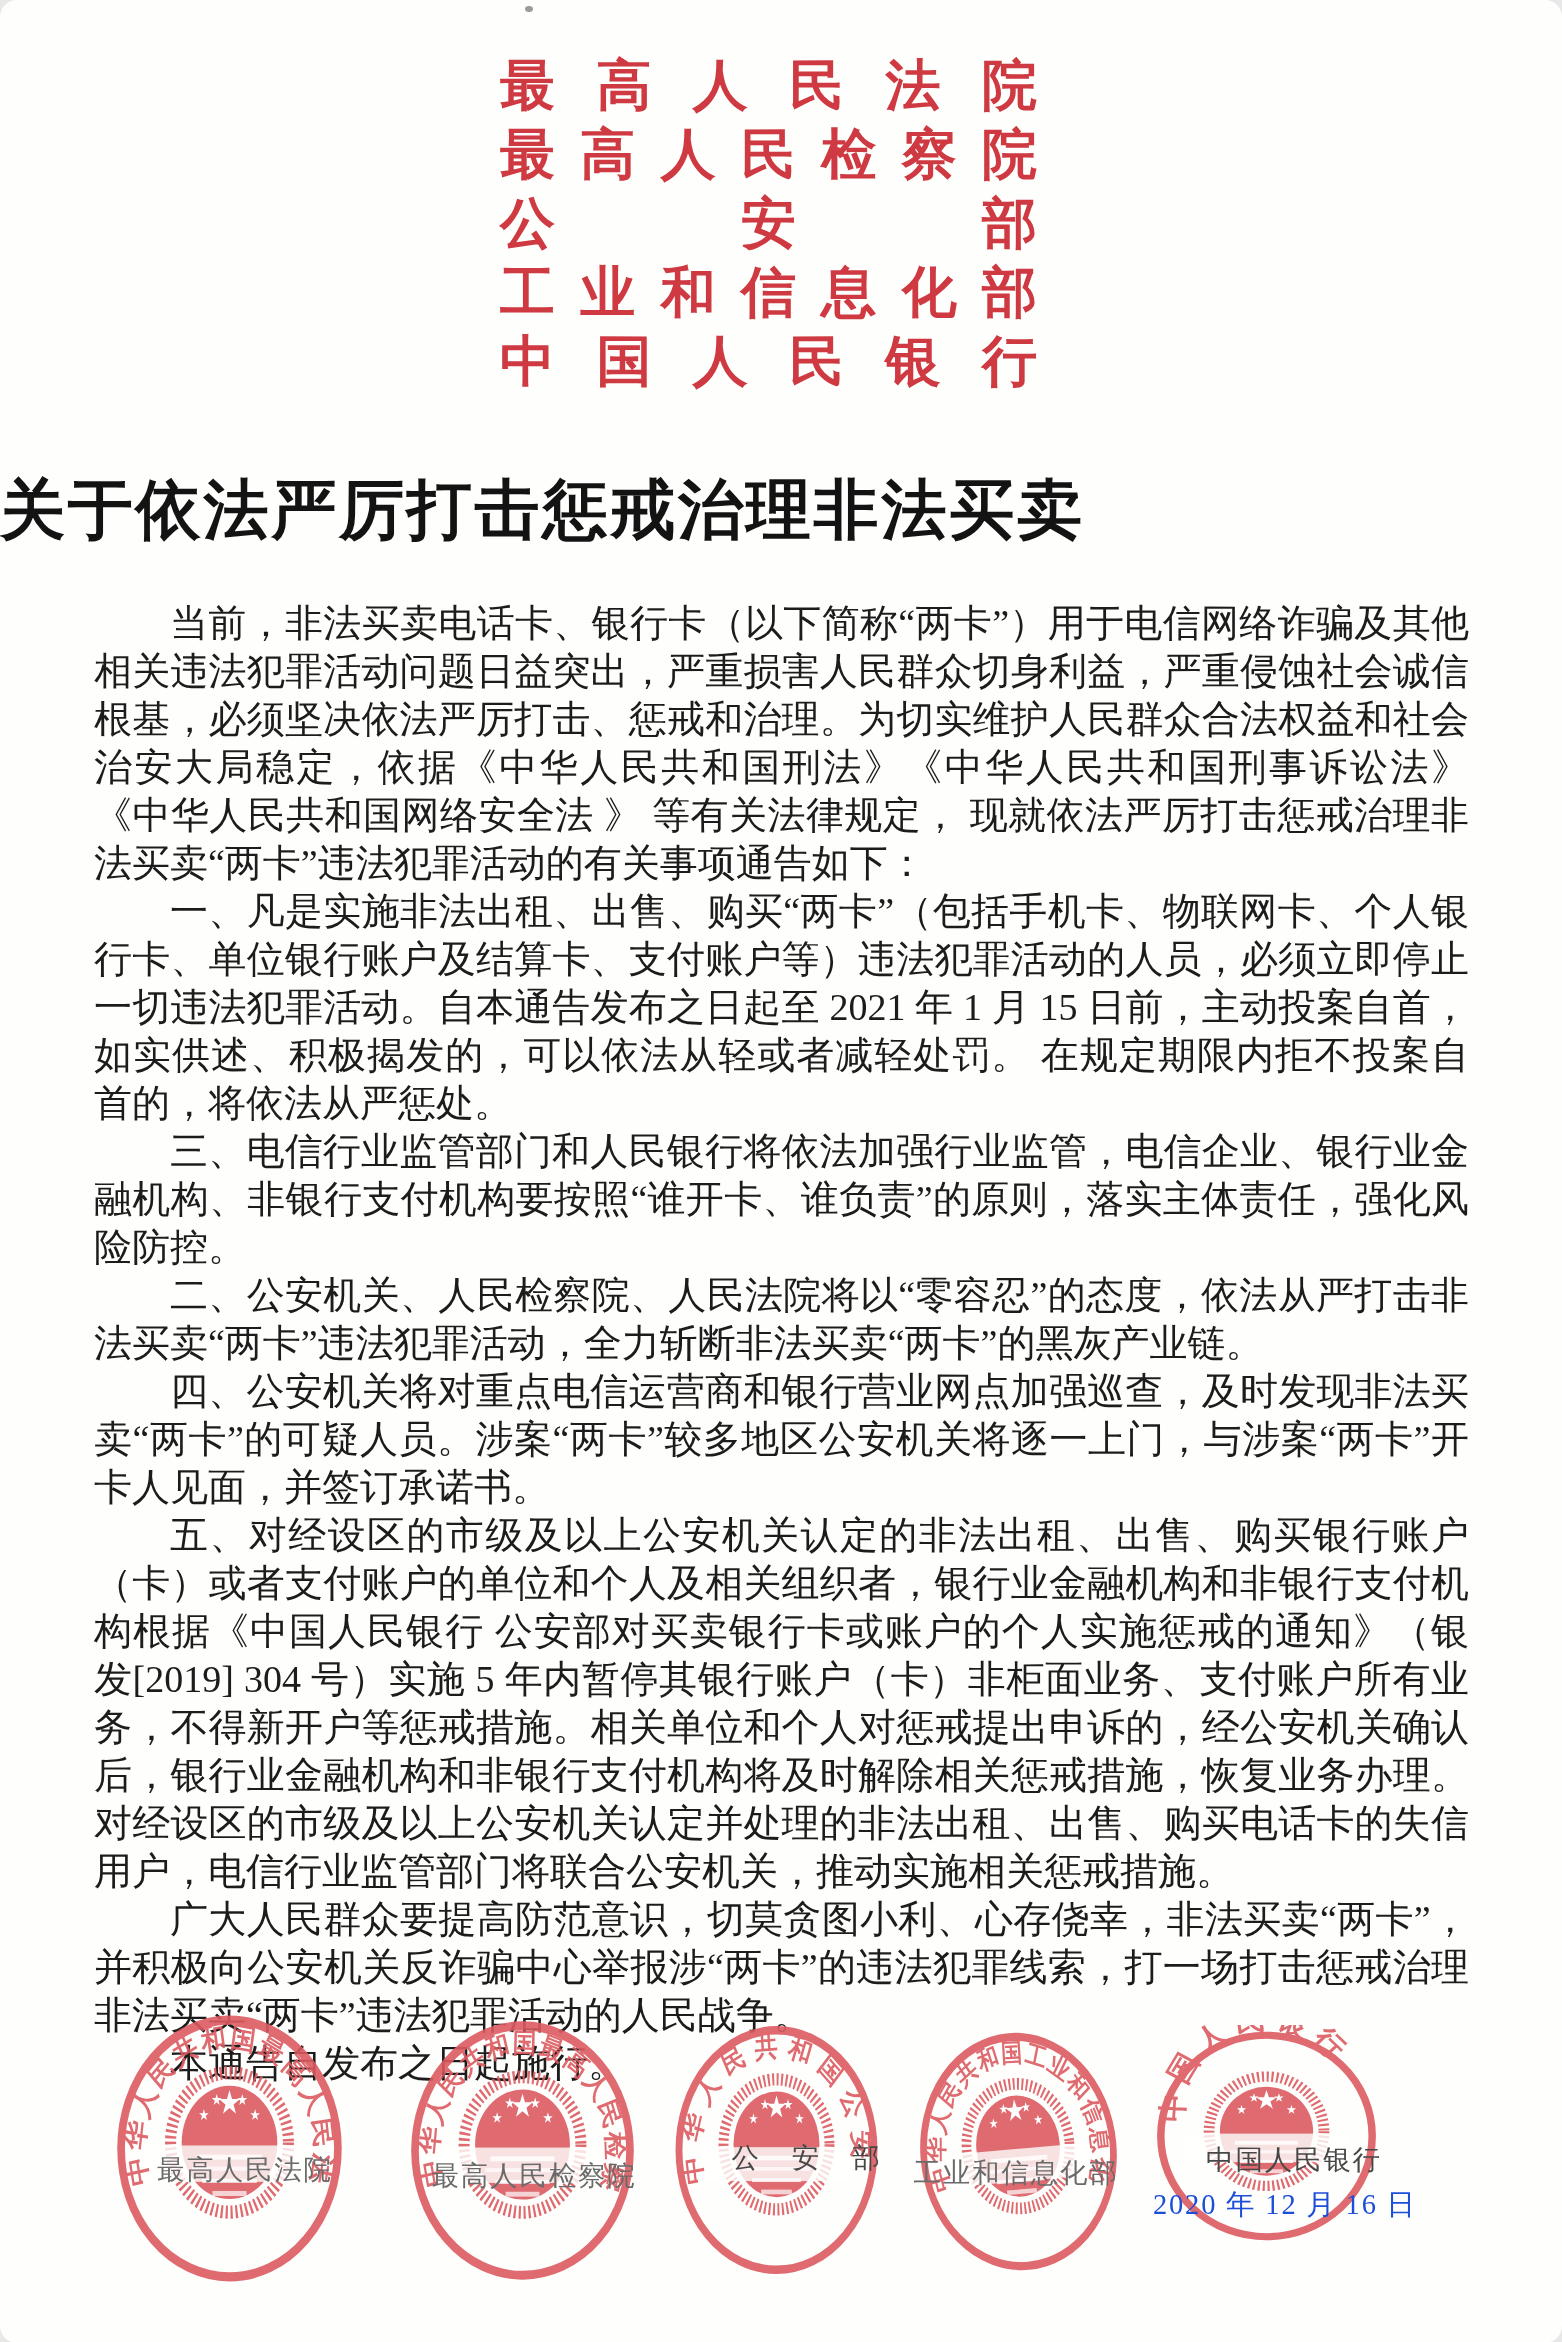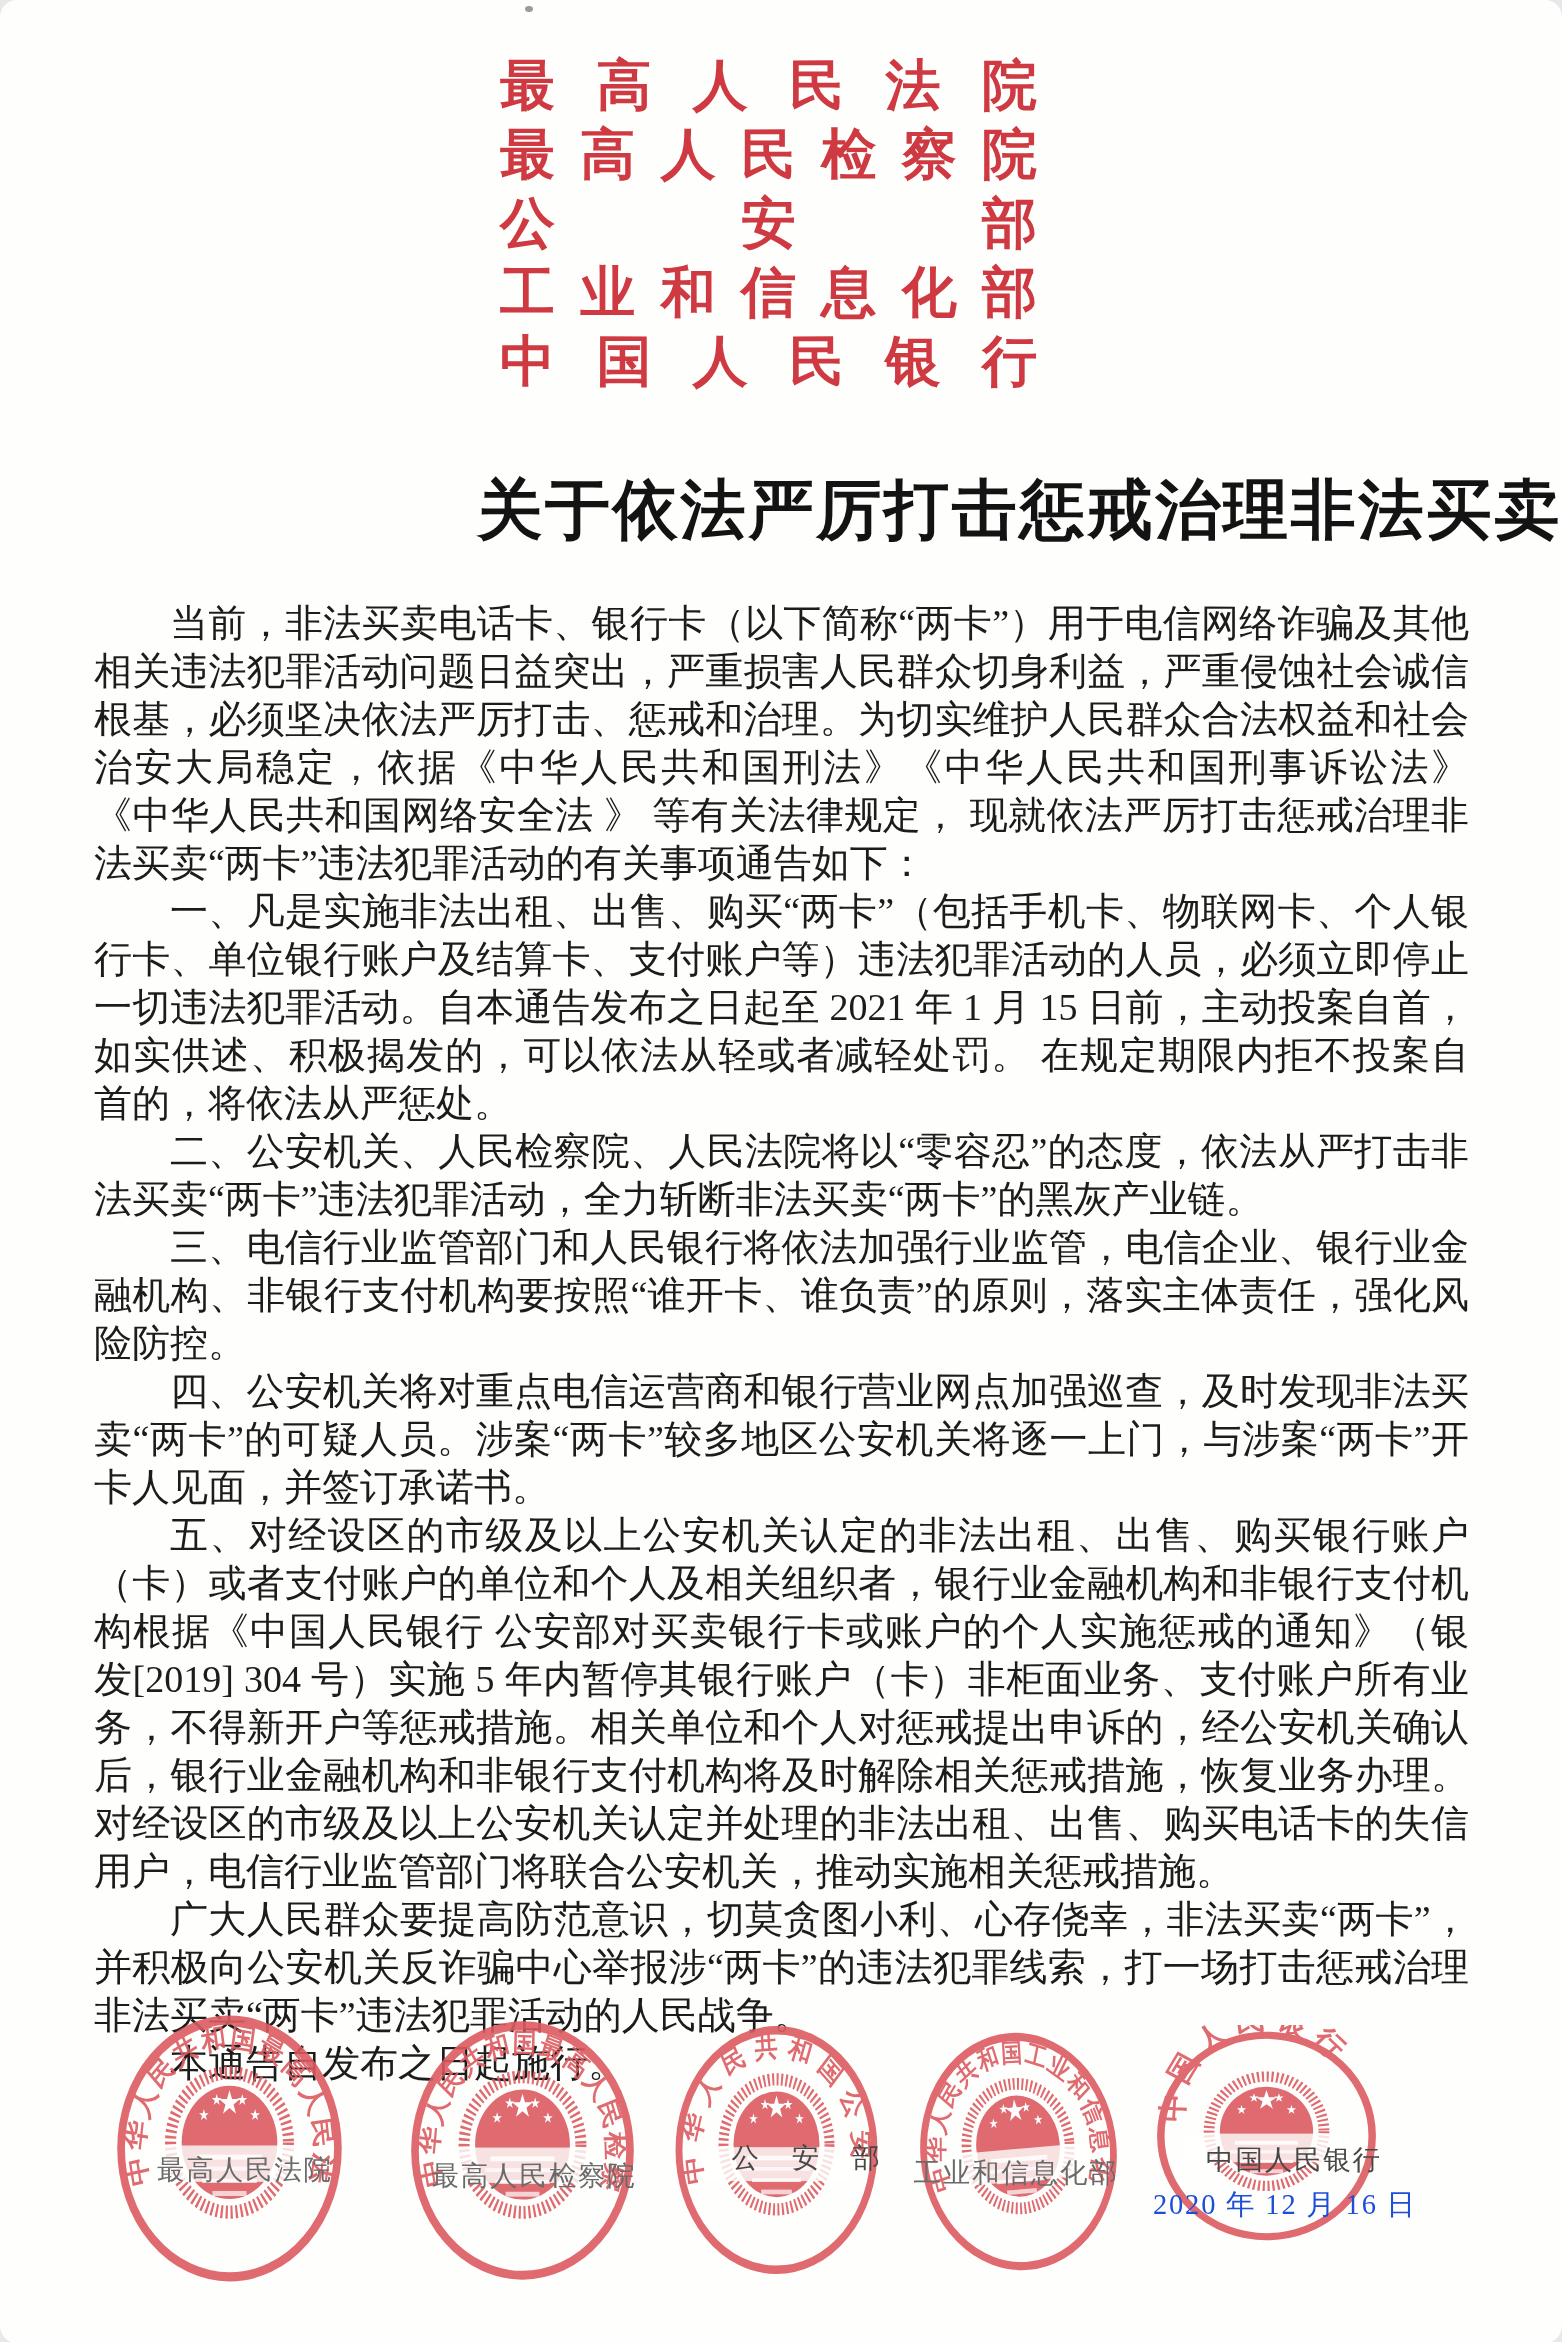--- a/index.html
+++ b/index.html
@@ -18,21 +18,21 @@
     color:#cf3a42;font-weight:700;font-size:55px;
   }
   .lh-line{
     height:69px;line-height:69px;
     text-align:justify;text-align-last:justify;
     white-space:nowrap;
   }
   
   .doc-title{
     position:absolute;top:424px;left:0;width:1562px;
-    text-align:right;color:#131313;
+    text-align:left;color:#131313;
     font-size:65px;font-weight:700;line-height:85px;letter-spacing:2.8px;
   }
   
   .doc-body{
     position:absolute;top:599px;left:94px;width:1375px;
     font-size:38px;line-height:48px;color:#1c1c1c;
     text-align:justify;
   }
   .doc-body p{margin:0;text-indent:2em;}
   
@@ -87,22 +87,22 @@
     <div class="lh-line">中国人民银行</div>
   </header>
 
   <h1 class="doc-title">
     <div>关于依法严厉打击惩戒治理非法买卖</div>
   </h1>
 
   <main class="doc-body">
     <p>当前，非法买卖电话卡、银行卡（以下简称“两卡”）用于电信网络诈骗及其他相关违法犯罪活动问题日益突出，严重损害人民群众切身利益，严重侵蚀社会诚信根基，必须坚决依法严厉打击、惩戒和治理。为切实维护人民群众合法权益和社会治安大局稳定，依据《中华人民共和国刑法》《中华人民共和国刑事诉讼法》 《中华人民共和国网络安全法 》 等有关法律规定， 现就依法严厉打击惩戒治理非法买卖“两卡”违法犯罪活动的有关事项通告如下：</p>
     <p>一、凡是实施非法出租、出售、购买“两卡”（包括手机卡、物联网卡、个人银行卡、单位银行账户及结算卡、支付账户等）违法犯罪活动的人员，必须立即停止一切违法犯罪活动。自本通告发布之日起至 2021 年 1 月 15 日前，主动投案自首，如实供述、积极揭发的，可以依法从轻或者减轻处罚。 在规定期限内拒不投案自首的，将依法从严惩处。</p>
+    <p>三、电信行业监管部门和人民银行将依法加强行业监管，电信企业、银行业金融机构、非银行支付机构要按照“谁开卡、谁负责”的原则，落实主体责任，强化风险防控。</p>
     <p>二、公安机关、人民检察院、人民法院将以“零容忍”的态度，依法从严打击非法买卖“两卡”违法犯罪活动，全力斩断非法买卖“两卡”的黑灰产业链。</p>
-    <p>三、电信行业监管部门和人民银行将依法加强行业监管，电信企业、银行业金融机构、非银行支付机构要按照“谁开卡、谁负责”的原则，落实主体责任，强化风险防控。</p>
     <p>四、公安机关将对重点电信运营商和银行营业网点加强巡查，及时发现非法买卖“两卡”的可疑人员。涉案“两卡”较多地区公安机关将逐一上门，与涉案“两卡”开卡人见面，并签订承诺书。</p>
     <p>五、对经设区的市级及以上公安机关认定的非法出租、出售、购买银行账户（卡）或者支付账户的单位和个人及相关组织者，银行业金融机构和非银行支付机构根据《中国人民银行 公安部对买卖银行卡或账户的个人实施惩戒的通知》（银发[2019] 304 号）实施 5 年内暂停其银行账户（卡）非柜面业务、支付账户所有业务，不得新开户等惩戒措施。相关单位和个人对惩戒提出申诉的，经公安机关确认后，银行业金融机构和非银行支付机构将及时解除相关惩戒措施，恢复业务办理。对经设区的市级及以上公安机关认定并处理的非法出租、出售、购买电话卡的失信用户，电信行业监管部门将联合公安机关，推动实施相关惩戒措施。</p>
     <p>广大人民群众要提高防范意识，切莫贪图小利、心存侥幸，非法买卖“两卡”，并积极向公安机关反诈骗中心举报涉“两卡”的违法犯罪线索，打一场打击惩戒治理非法买卖“两卡”违法犯罪活动的人民战争。</p>
     <p>本通告自发布之日起施行。</p>
   </main>
 
   <section>
 
     <div class="seal" style="left:110px;top:2007px;width:239px;height:283px;">
       <svg viewBox="0 0 280 280" preserveAspectRatio="none">

